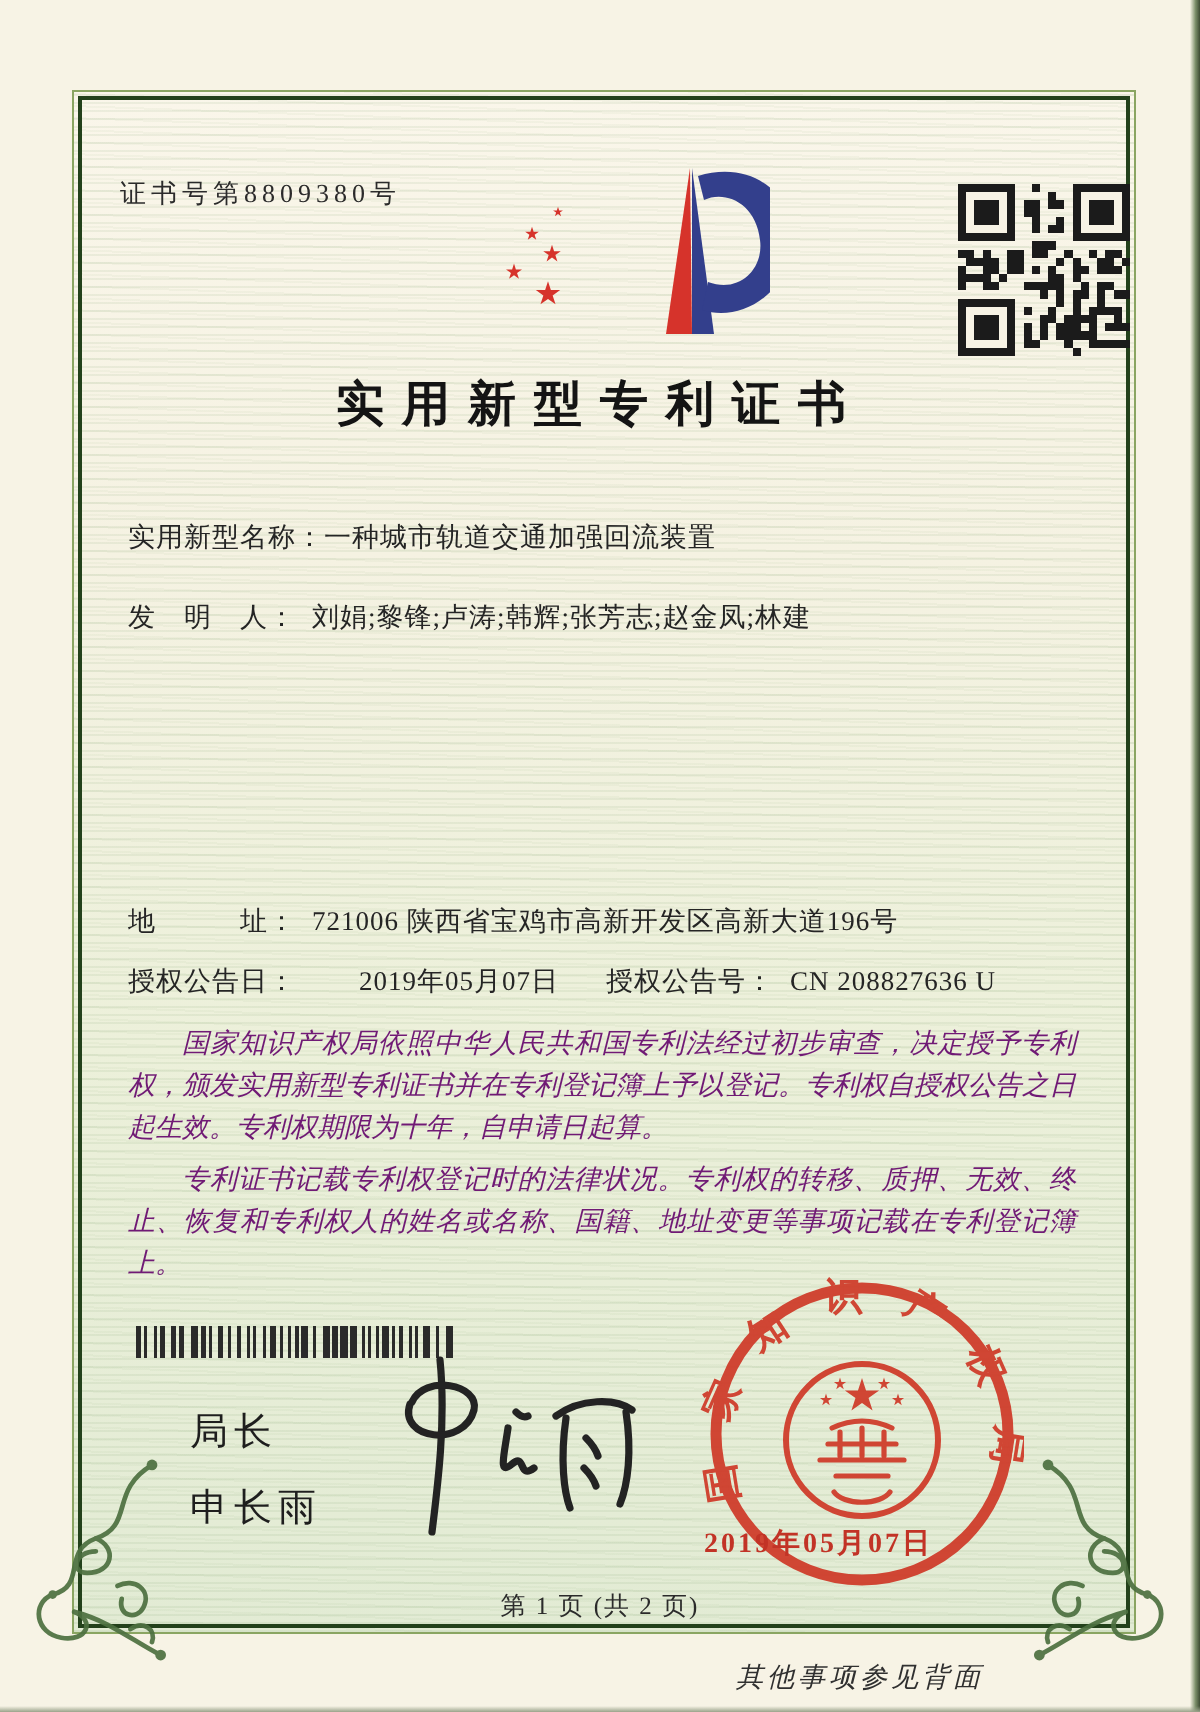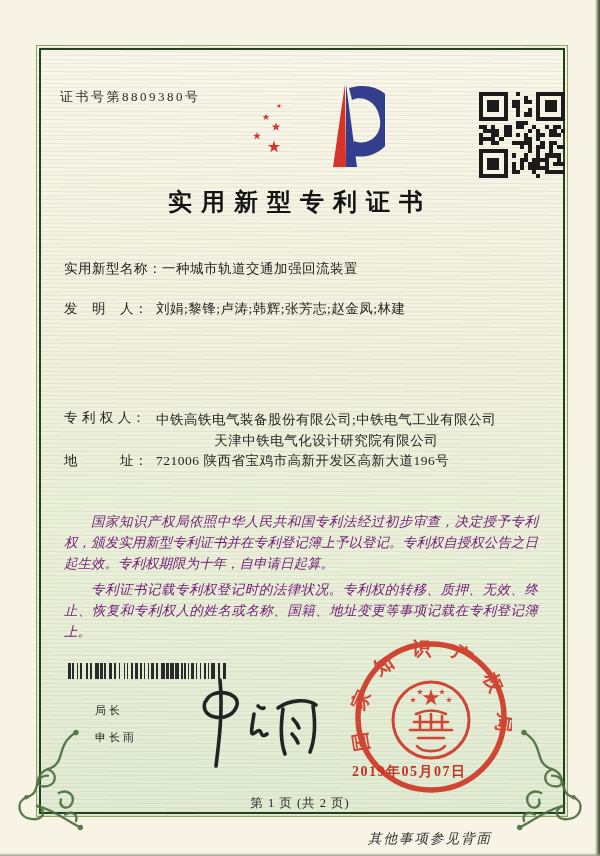--- a/index.html
+++ b/index.html
@@ -46,21 +46,21 @@
   .frow .fvalue.w-fixed{display:inline-block;width:147px;}
 
   .paras{position:absolute;left:64px;top:511px;width:474px;font-size:13.5px;
     font-style:italic;color:#701a75;text-align:justify;line-height:21px;}
   .paras p{margin:0 0 5px 0;text-indent:2em;}
 
   
   .barcode{position:absolute;left:68px;top:663px;width:160px;height:16px;}
   .barcode svg{width:100%;height:100%;shape-rendering:crispEdges;}
 
-  .director{position:absolute;left:95px;top:703px;font-size:11px;letter-spacing:3px;color:#1e1e1e;}
+  .director{position:absolute;left:95px;top:703px;font-size:19px;letter-spacing:3px;color:#1e1e1e;}
   .director div{margin-bottom:12px;}
 
   .signature{position:absolute;left:192px;top:672px;width:132px;height:102px;}
 
   .seal{position:absolute;left:350px;top:636px;width:162px;height:162px;opacity:.93;}
   .seal-date{position:absolute;left:352px;top:763px;width:150px;font-size:14px;
     color:#c23326;letter-spacing:1.5px;font-weight:bold;white-space:nowrap;}
 
   .page-info{position:absolute;left:0;top:795px;width:600px;text-align:center;
     font-size:12.5px;letter-spacing:1px;color:#2b2b2b;}
@@ -255,26 +255,25 @@
       </svg></div>
 
   <div class="title">实用新型专利证书</div>
 
   <div class="frow" style="top:260px">
     <span class="flabel">实用新型名称：</span><span class="fvalue">一种城市轨道交通加强回流装置</span>
   </div>
   <div class="frow" style="top:300px">
     <span class="flabel">发　明　人：</span><span class="fvalue">刘娟;黎锋;卢涛;韩辉;张芳志;赵金凤;林建</span>
   </div>
-  <div class="frow" style="top:409px">
-    <span class="flabel">专 利 权 人：</span><span class="fvalue multiline">中铁高铁电气装备股份有限公司;中铁电气工业有限公司
-天津中铁电气化设计研究院有限公司</span>
-  </div>
   <div class="frow" style="top:452px">
     <span class="flabel">地　　　址：</span><span class="fvalue">721006 陕西省宝鸡市高新开发区高新大道196号</span>
+  </div>
+  <div class="frow" style="top:482px">
+    <span class="flabel">授权公告日：</span><span class="fvalue w-fixed">2019年05月07日</span><span class="flabel">授权公告号：</span><span class="fvalue">CN 208827636 U</span>
   </div>
 
   <div class="paras">
     <p>国家知识产权局依照中华人民共和国专利法经过初步审查，决定授予专利权，颁发实用新型专利证书并在专利登记簿上予以登记。专利权自授权公告之日起生效。专利权期限为十年，自申请日起算。</p>
     <p>专利证书记载专利权登记时的法律状况。专利权的转移、质押、无效、终止、恢复和专利权人的姓名或名称、国籍、地址变更等事项记载在专利登记簿上。</p>
   </div>
 
   <div class="barcode"><svg id="barcode-svg" viewBox="0 0 100 15" preserveAspectRatio="none">
         <rect x="0" y="0" width="1.6" height="15" fill="#2a2a2a"></rect>
         <rect x="2.5" y="0" width="1" height="15" fill="#2a2a2a"></rect>

